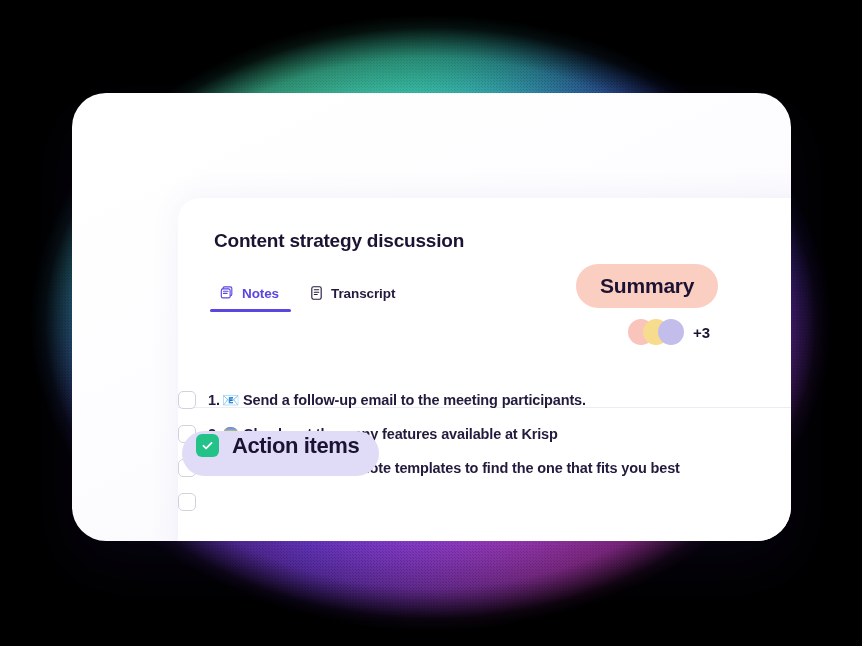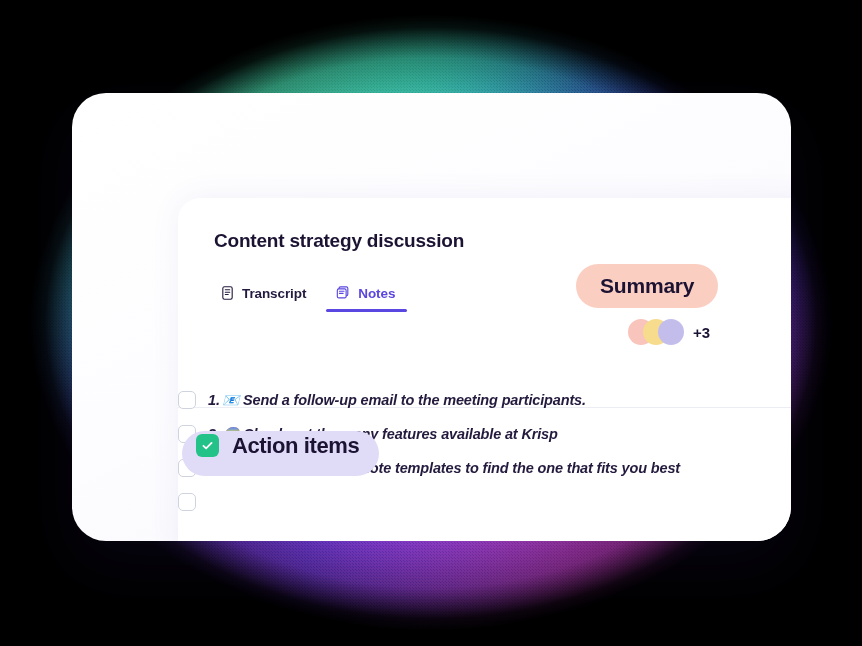--- a/index.html
+++ b/index.html
@@ -230,21 +230,20 @@
     border-radius: 5px;
     background: #fff;
     flex: 0 0 auto;
   }
   .task-text {
     font-size: 14.5px;
     font-weight: bold;
     color: #241a3d;
     letter-spacing: -.15px;
     white-space: nowrap;
-    font-style: italic;
   }
   .task-num { margin-right: 2px; }
   .task-emoji { font-size: 14px; margin: 0 3px 0 1px; }
 </style>
 </head>
 <body>
 
 <div id="stage">
 
   <div class="blob-wrap">
@@ -255,41 +254,41 @@
 
   <div class="card">
 
     <div class="panel">
 
       <div class="panel-head">
         <div class="note-title">Content strategy discussion</div>
       </div>
 
       <div class="tabs">
-
-        <div class="tab idle">
-          <span class="tab-ico">
-            <svg viewBox="0 0 16 16" width="15" height="16" fill="none">
-              <rect x="3" y="1.3" width="10" height="13.4" rx="1.8" stroke="#241a3d" stroke-width="1.2"></rect>
-              <path d="M5.6 4.6h4.8M5.6 7.1h4.8M5.6 9.6h3.2" stroke="#241a3d" stroke-width="1.1" stroke-linecap="round"></path>
-            </svg>
-          </span>
-          <span class="tab-label">Transcript</span>
-        </div>
 
         <div class="tab active">
           <span class="tab-ico">
             <svg viewBox="0 0 16 16" width="15" height="16" fill="none">
               <rect x="3.2" y="1.4" width="9.4" height="9.6" rx="1.6" stroke="#5a46e0" stroke-width="1.2"></rect>
               <rect x="1.4" y="3.6" width="9.4" height="9.6" rx="1.6" fill="#ffffff" stroke="#5a46e0" stroke-width="1.2"></rect>
               <path d="M3.6 6.2h5M3.6 8.4h4" stroke="#5a46e0" stroke-width="1.1" stroke-linecap="round"></path>
             </svg>
           </span>
           <span class="tab-label">Notes</span>
         </div>
+
+        <div class="tab idle">
+          <span class="tab-ico">
+            <svg viewBox="0 0 16 16" width="15" height="16" fill="none">
+              <rect x="3" y="1.3" width="10" height="13.4" rx="1.8" stroke="#241a3d" stroke-width="1.2"></rect>
+              <path d="M5.6 4.6h4.8M5.6 7.1h4.8M5.6 9.6h3.2" stroke="#241a3d" stroke-width="1.1" stroke-linecap="round"></path>
+            </svg>
+          </span>
+          <span class="tab-label">Transcript</span>
+        </div>
       </div>
 
       <div class="tabs-rule"></div>
     </div>
 
     <div class="summary-pill">
       <span>Summary</span>
     </div>
 
     <div class="avatars">

